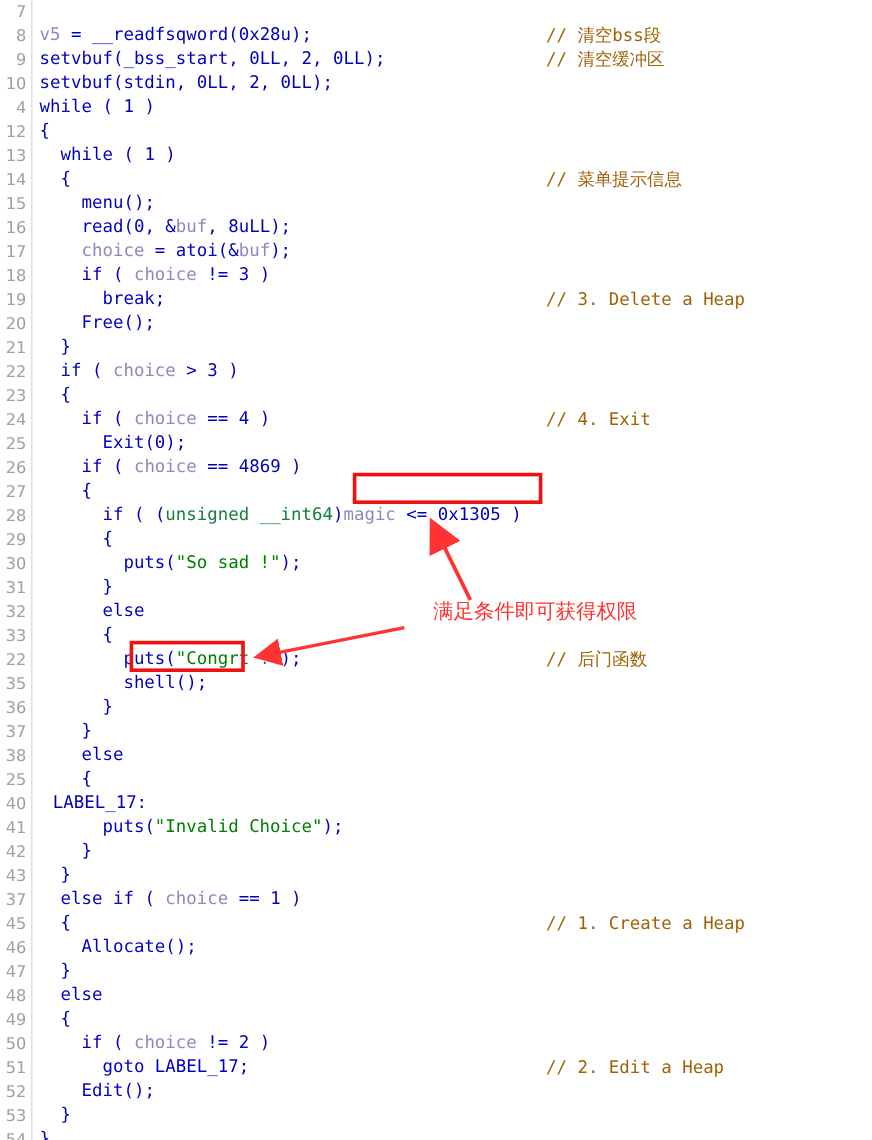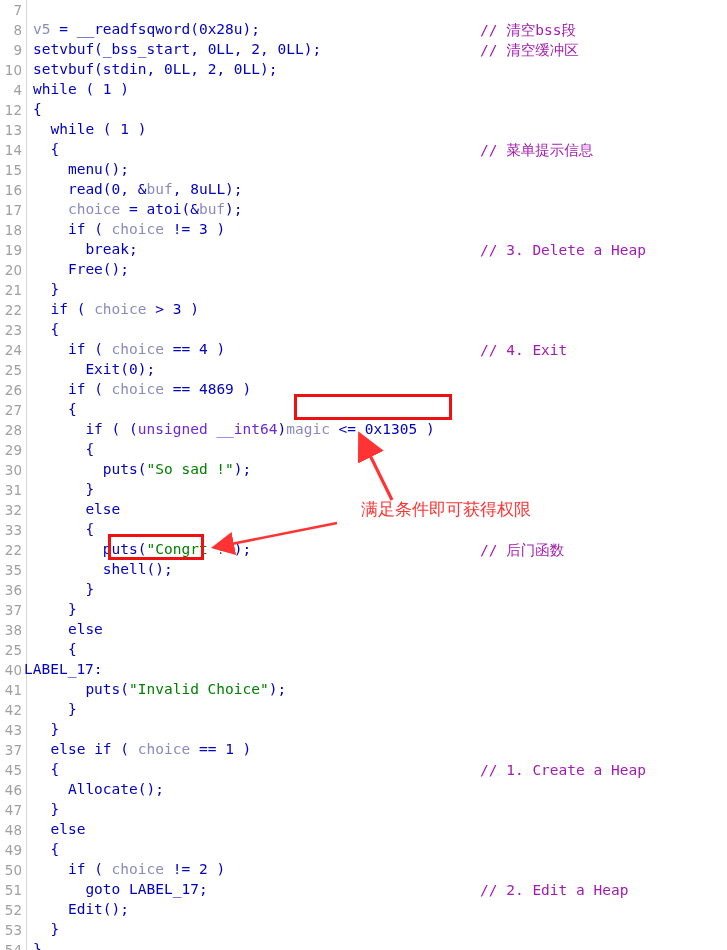--- a/index.html
+++ b/index.html
@@ -58,29 +58,28 @@
     top: 0;
     white-space: pre;
     margin-top: 19px;
   }
 
   .cmt {
     position: absolute;
     left: 455px;
     top: 0;
     white-space: pre;
-    color: #a21caf;
-    margin-left: 25px;
+    color: #a16207;
   }
 
   
   .kw   { color: #0000c0; }
   .var  { color: #8a8ac0; }        
   .str  { color: #008000; }
-  .cast { color: #6d28d9; }
+  .cast { color: #15803d; }
 
   
   #annotations {
     position: absolute;
     left: 0; top: 0;
     width: 727px; height: 950px;
     pointer-events: none;
   }
   .redbox {
     position: absolute;
@@ -126,21 +125,21 @@
       <div class="row"><span class="lineno">29</span><span class="code">        <span class="kw">puts</span><span class="kw">(</span><span class="str">"So sad !"</span><span class="kw">)</span><span class="kw">;</span></span></div>
       <div class="row"><span class="lineno">30</span><span class="code">      <span class="kw">}</span></span></div>
       <div class="row"><span class="lineno">31</span><span class="code">      <span class="kw">else</span></span></div>
       <div class="row"><span class="lineno">32</span><span class="code">      <span class="kw">{</span></span></div>
       <div class="row"><span class="lineno">33</span><span class="code">        <span class="kw">puts</span><span class="kw">(</span><span class="str">"Congrt !"</span><span class="kw">)</span><span class="kw">;</span></span></div>
       <div class="row"><span class="lineno">22</span><span class="code">        <span class="kw">shell</span><span class="kw">(</span><span class="kw">)</span><span class="kw">;</span></span><span class="cmt">// 后门函数</span></div>
       <div class="row"><span class="lineno">35</span><span class="code">      <span class="kw">}</span></span></div>
       <div class="row"><span class="lineno">36</span><span class="code">    <span class="kw">}</span></span></div>
       <div class="row"><span class="lineno">37</span><span class="code">    <span class="kw">else</span></span></div>
       <div class="row"><span class="lineno">38</span><span class="code">    <span class="kw">{</span></span></div>
-      <div class="row"><span class="lineno">25</span><span class="code" style="left: 24px;"><span class="kw">LABEL_17</span><span class="kw">:</span></span></div>
+      <div class="row"><span class="lineno">25</span><span class="code" style="left: 44px;"><span class="kw">LABEL_17</span><span class="kw">:</span></span></div>
       <div class="row"><span class="lineno">40</span><span class="code">      <span class="kw">puts</span><span class="kw">(</span><span class="str">"Invalid Choice"</span><span class="kw">)</span><span class="kw">;</span></span></div>
       <div class="row"><span class="lineno">41</span><span class="code">    <span class="kw">}</span></span></div>
       <div class="row"><span class="lineno">42</span><span class="code">  <span class="kw">}</span></span></div>
       <div class="row"><span class="lineno">43</span><span class="code">  <span class="kw">else</span> <span class="kw">if</span> <span class="kw">(</span> <span class="var">choice</span> <span class="kw">=</span><span class="kw">=</span> <span class="kw">1</span> <span class="kw">)</span></span></div>
       <div class="row"><span class="lineno">37</span><span class="code">  <span class="kw">{</span></span></div>
       <div class="row"><span class="lineno">45</span><span class="code">    <span class="kw">Allocate</span><span class="kw">(</span><span class="kw">)</span><span class="kw">;</span></span><span class="cmt">// 1. Create a Heap</span></div>
       <div class="row"><span class="lineno">46</span><span class="code">  <span class="kw">}</span></span></div>
       <div class="row"><span class="lineno">47</span><span class="code">  <span class="kw">else</span></span></div>
       <div class="row"><span class="lineno">48</span><span class="code">  <span class="kw">{</span></span></div>
       <div class="row"><span class="lineno">49</span><span class="code">    <span class="kw">if</span> <span class="kw">(</span> <span class="var">choice</span> <span class="kw">!</span><span class="kw">=</span> <span class="kw">2</span> <span class="kw">)</span></span></div>

